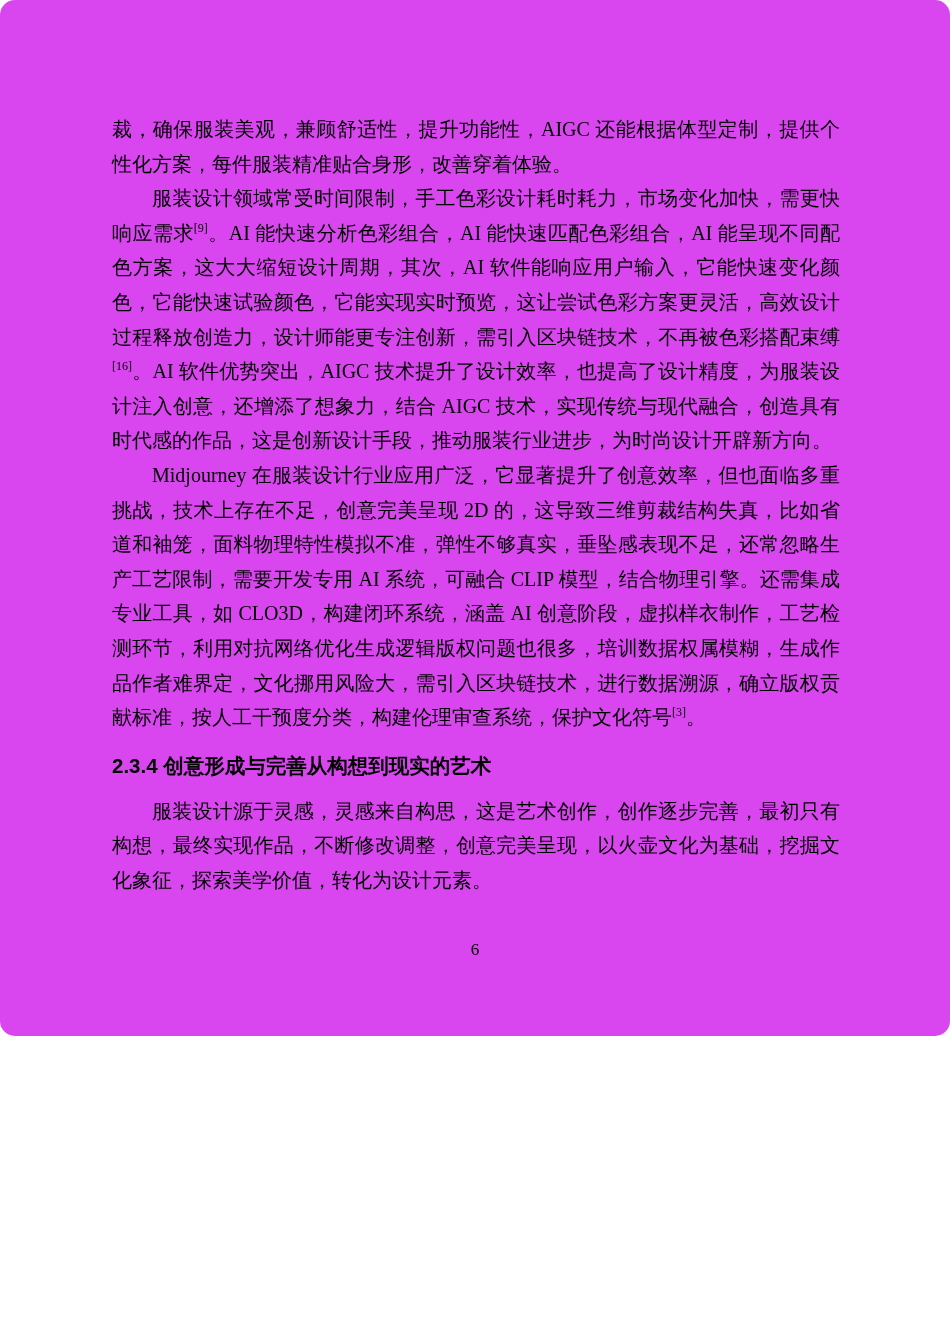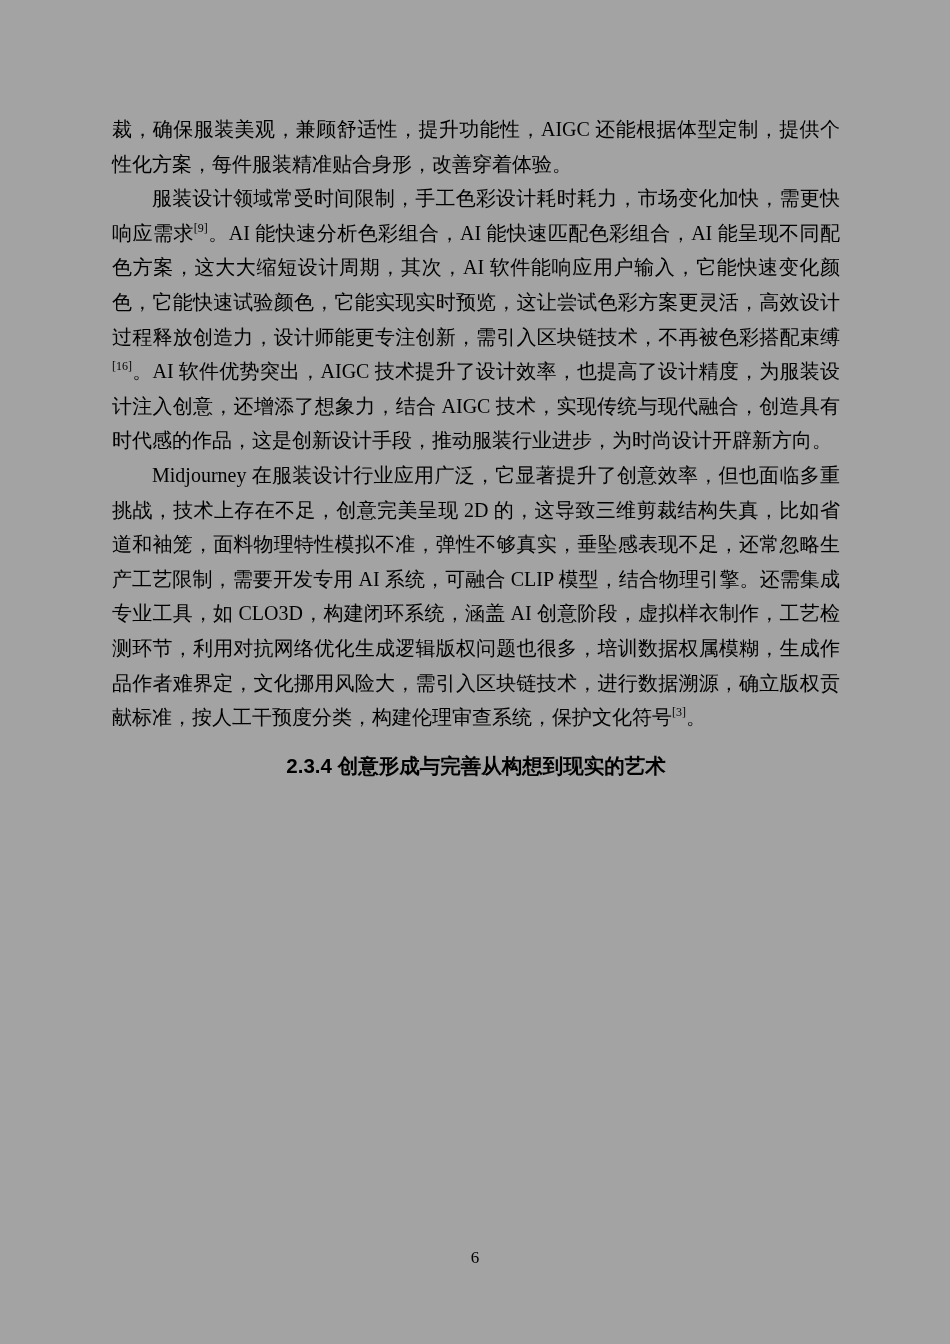--- a/index.html
+++ b/index.html
@@ -9,23 +9,24 @@
   }
   body {
     width: 950px;
     height: 1344px;
     font-family: "Liberation Serif", "DejaVu Serif", serif;
     color: #000000;
   }
   .page {
     position: relative;
     width: 950px;
-    height: 1344px;
-    background: #a3a3a3;
+    height: 1036px;
+    background: #d946ef;
     overflow: hidden;
+    border-radius: 15px;
   }
   .content {
     position: absolute;
     top: 112px;
     left: 112px;
     width: 728px;
   }
   .para {
     margin: 0;
     font-size: 20px;
@@ -41,21 +42,21 @@
     font-size: 12px;
     line-height: 0;
     vertical-align: super;
   }
   .section-heading {
     margin: 16px 0 13px 0;
     font-size: 20.5px;
     line-height: 30px;
     font-weight: bold;
     font-family: "Liberation Sans", "DejaVu Sans", sans-serif;
-    text-align: center;
+    text-align: left;
     text-indent: 0;
   }
   .page-number {
     position: absolute;
     left: 0;
     right: 0;
     bottom: 76px;
     text-align: center;
     font-size: 17px;
     line-height: 20px;
@@ -68,18 +69,19 @@
   <div class="content">
 
     <p class="para no-indent"><span>裁，确保服装美观，兼顾舒适性，提升功能性，AIGC 还能根据体型定制，提供个性化方案，每件服装精准贴合身形，改善穿着体验。</span></p>
 
     <p class="para"><span>服装设计领域常受时间限制，手工色彩设计耗时耗力，市场变化加快，需更快响应需求</span><sup>[9]</sup><span>。AI 能快速分析色彩组合，AI 能快速匹配色彩组合，AI 能呈现不同配色方案，这大大缩短设计周期，其次，AI 软件能响应用户输入，它能快速变化颜色，它能快速试验颜色，它能实现实时预览，这让尝试色彩方案更灵活，高效设计过程释放创造力，设计师能更专注创新，需引入区块链技术，不再被色彩搭配束缚</span><sup>[16]</sup><span>。AI 软件优势突出，AIGC 技术提升了设计效率，也提高了设计精度，为服装设计注入创意，还增添了想象力，结合 AIGC 技术，实现传统与现代融合，创造具有时代感的作品，这是创新设计手段，推动服装行业进步，为时尚设计开辟新方向。</span></p>
 
     <p class="para"><span>Midjourney 在服装设计行业应用广泛，它显著提升了创意效率，但也面临多重挑战，技术上存在不足，创意完美呈现 2D 的，这导致三维剪裁结构失真，比如省道和袖笼，面料物理特性模拟不准，弹性不够真实，垂坠感表现不足，还常忽略生产工艺限制，需要开发专用 AI 系统，可融合 CLIP 模型，结合物理引擎。还需集成专业工具，如 CLO3D，构建闭环系统，涵盖 AI 创意阶段，虚拟样衣制作，工艺检测环节，利用对抗网络优化生成逻辑版权问题也很多，培训数据权属模糊，生成作品作者难界定，文化挪用风险大，需引入区块链技术，进行数据溯源，确立版权贡献标准，按人工干预度分类，构建伦理审查系统，保护文化符号</span><sup>[3]</sup><span>。</span></p>
 
     <h3 class="section-heading">2.3.4 创意形成与完善从构想到现实的艺术</h3>
 
+    <p class="para">服装设计源于灵感，灵感来自构思，这是艺术创作，创作逐步完善，最初只有构想，最终实现作品，不断修改调整，创意完美呈现，以火壶文化为基础，挖掘文化象征，探索美学价值，转化为设计元素。</p>
 
 
   </div>
 
   <div class="page-number">6</div>
 </div>
 
 </body></html>

